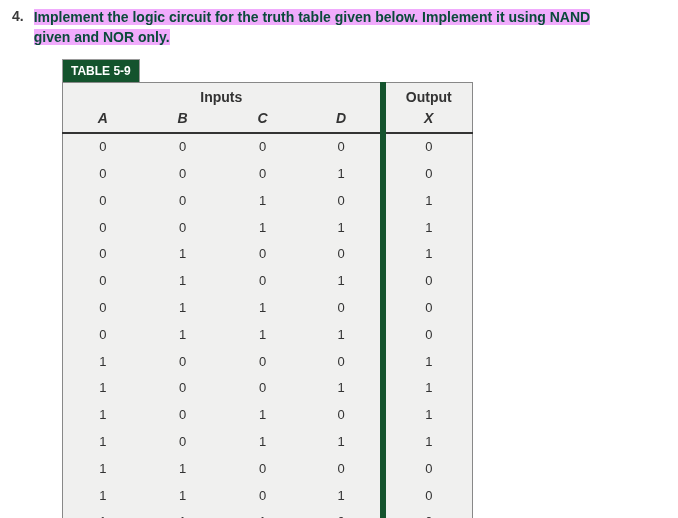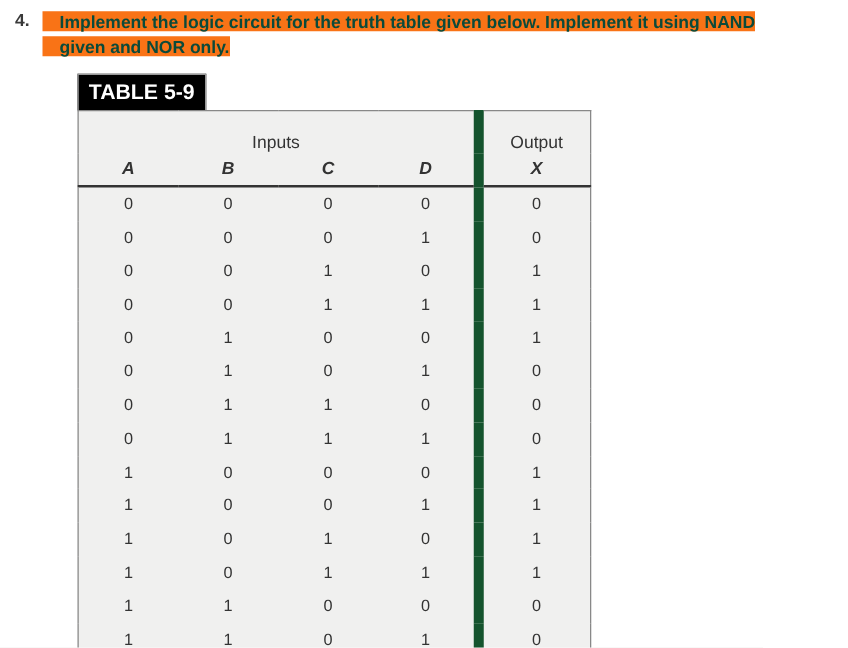--- a/index.html
+++ b/index.html
@@ -24,33 +24,32 @@
       font-weight: bold;
       color: #3a3a3a;
       margin-right: 10px;
       font-size: 14px;
     }
     .question-text {
       font-size: 14px;
       line-height: 1.4;
     }
     .highlight {
-      background-color: #f97316;
+      background-color: #f0abfc;
       color: #0a4a3a;
       font-weight: bold;
-      padding-left: 14px;
     }
     .table-container {
       margin-left: 50px;
     }
     .table-header-bar {
-      background-color: #000000;
+      background-color: #14532d;
       color: #fff;
       font-weight: bold;
-      font-size: 17px;
+      font-size: 12px;
       padding: 4px 8px;
       display: inline-block;
       border: 1px solid #999;
       border-bottom: none;
       text-align: center;
     }
     table {
       border-collapse: collapse;
       border: 1px solid #888;
       background: #f0f0ef;
@@ -60,25 +59,25 @@
       font-size: 14px;
       padding: 3px 0;
       color: #333;
       font-weight: normal;
     }
     .col-input {
       width: 80px;
     }
     .col-output {
       width: 90px;
-      border-left: 8px solid #14532d;
+      border-left: 6px solid #14532d;
     }
     .header-row1 th {
-      font-weight: normal;
-      padding-top: 16px;
+      font-weight: bold;
+      padding-top: 6px;
       padding-bottom: 2px;
     }
     .header-row2 th {
       font-weight: bold;
       font-style: italic;
       padding-bottom: 6px;
     }
     .data-row td {
       font-size: 13px;
       line-height: 1.6;

